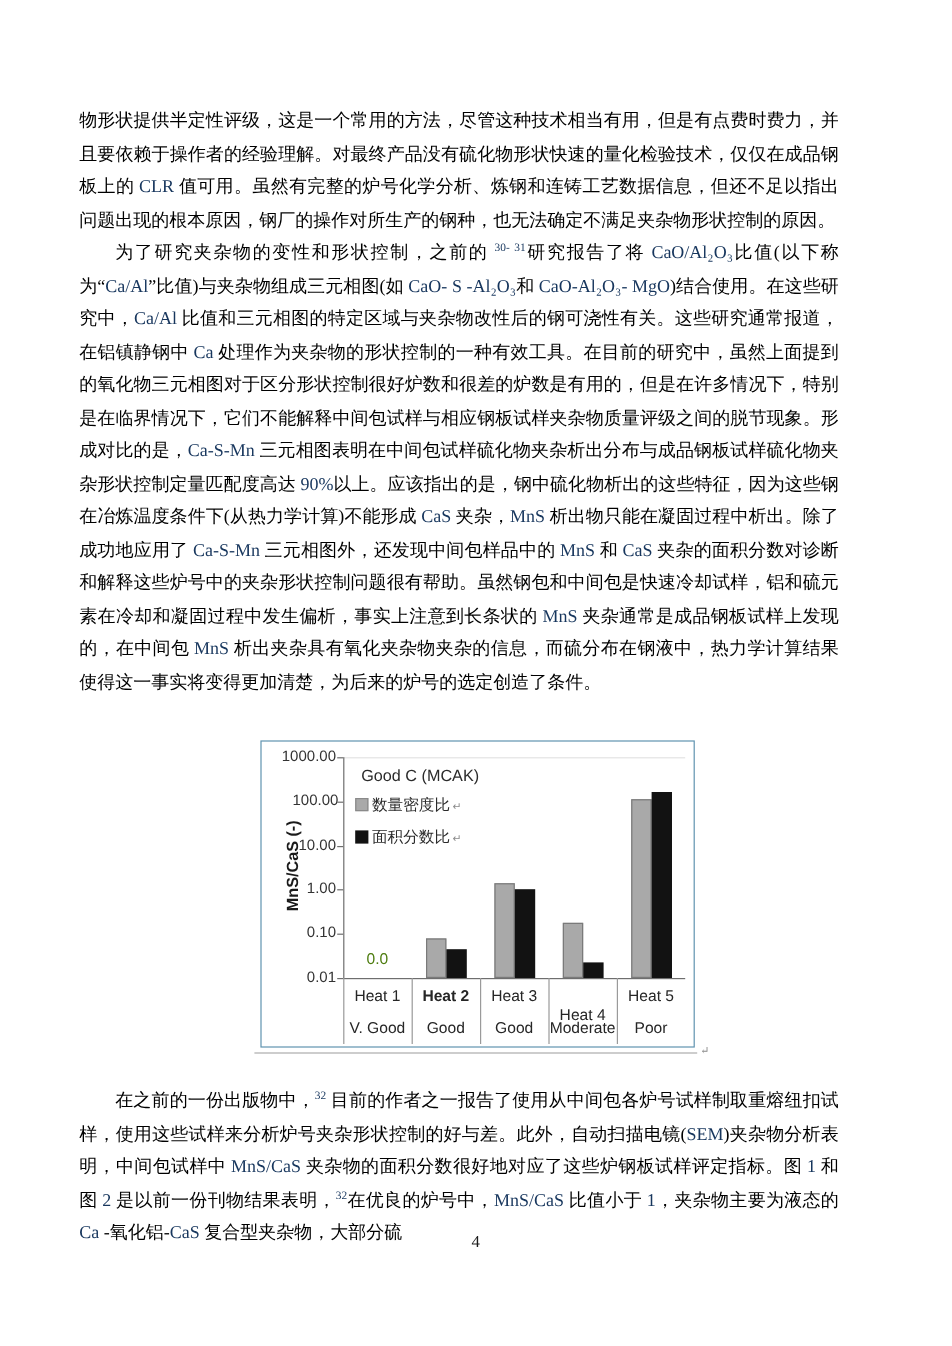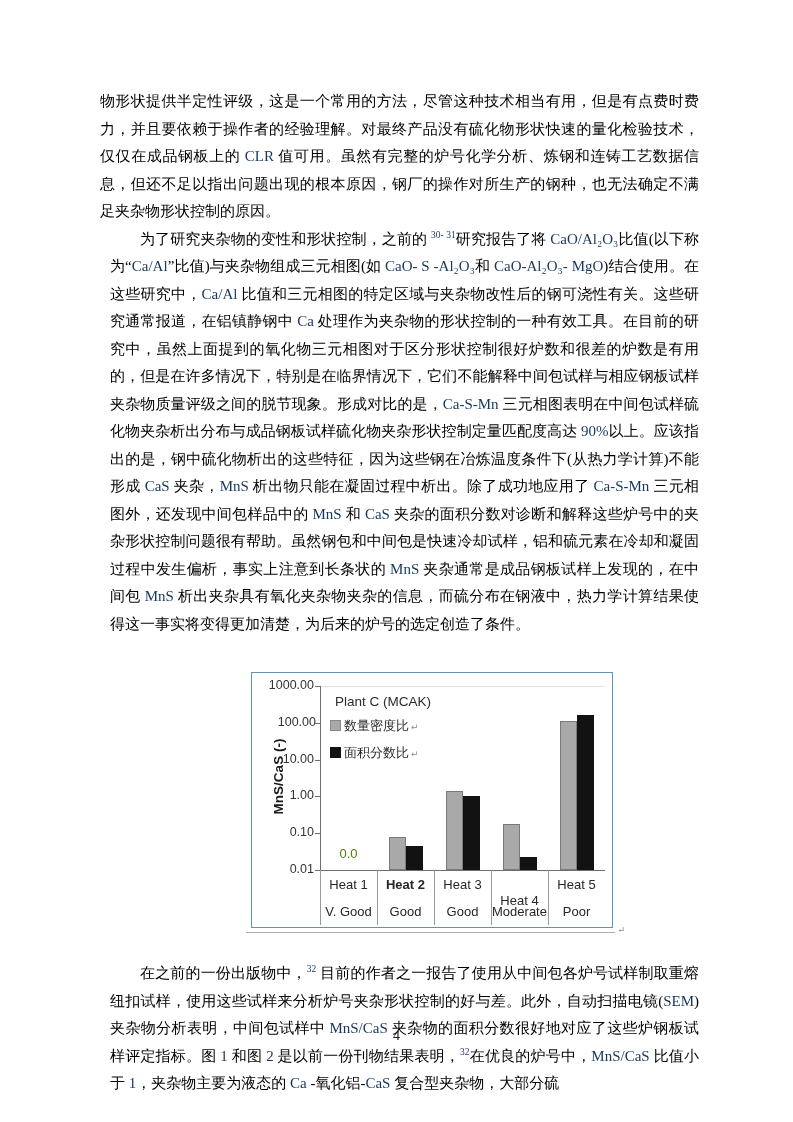--- a/index.html
+++ b/index.html
@@ -6,30 +6,30 @@
   .page{
     position:relative;
     width:793px;height:1122px;
     background:#ffffff;
     font-family:"Liberation Serif","DejaVu Serif",serif;
     color:#000;
     overflow:hidden;
   }
   .content{
     position:absolute;left:0;top:0;width:764px;
-    padding:88px 65px 0 100px;box-sizing:border-box;
+    padding:88px 65px 0 66px;box-sizing:border-box;
   }
   p.body-par{
     margin:0;
     font-size:15px;
     line-height:27.5px;
     text-align:justify;
     text-justify:inter-ideograph;
   }
-  p.indent{text-indent:2em;margin-left:10px;}
+  p.indent{text-indent:2em;}
   .seg-en{color:#17365D;}
   sup{color:#17365D;font-size:9.5px;line-height:0;vertical-align:super;}
   
   .figure-wrap{margin:34px 5px 0 151px;width:362px;}
   .chart-box{
     position:relative;width:360px;height:254px;
     border:1px solid #5f93b0;background:#fff;
     font-family:"Liberation Sans","DejaVu Sans",sans-serif;
     color:#333;
   }
@@ -106,21 +106,21 @@
           <div class="vsep" style="left: 239px; top: 197px; height: 55px; border-left: 1px solid rgb(154, 154, 154);"></div>
           <div class="cat" style="left: 239px; top: 220px; width: 57px;">Heat 4</div>
           <div class="cat" style="left: 239px; top: 231px; width: 57px;">Moderate</div>
           <div class="bar" style="left: 250.5px; top: 151px; width: 17px; height: 46px; background: rgb(169, 169, 169); border: 1px solid rgb(122, 122, 122);"></div>
           <div class="bar" style="left: 267.5px; top: 184px; width: 17px; height: 13px; background: rgb(18, 18, 18); border: none;"></div>
           <div class="vsep" style="left: 296px; top: 197px; height: 55px; border-left: 1px solid rgb(154, 154, 154);"></div>
           <div class="cat" style="left: 296px; top: 204px; width: 57px;">Heat 5</div>
           <div class="cat" style="left: 296px; top: 231px; width: 57px;">Poor</div>
           <div class="bar" style="left: 307.5px; top: 48px; width: 17px; height: 149px; background: rgb(169, 169, 169); border: 1px solid rgb(122, 122, 122);"></div>
           <div class="bar" style="left: 324.5px; top: 42px; width: 17px; height: 155px; background: rgb(18, 18, 18); border: none;"></div>
-          <div class="ctitle" style="left: 83px; top: 21px;">Plant C (MCAK)</div>
+          <div class="ctitle" style="left: 83px; top: 21px;">Good C (MCAK)</div>
           <div class="lswatch" style="left: 78px; top: 47px; width: 11px; height: 11px; background: rgb(169, 169, 169); border: 1px solid rgb(138, 138, 138);"></div>
           <div class="llabel" style="left: 92px; top: 44px;">数量密度比<span class="retmark">↵</span></div>
           <div class="lswatch" style="left: 78px; top: 74px; width: 11px; height: 11px; background: rgb(18, 18, 18); border: none;"></div>
           <div class="llabel" style="left: 92px; top: 71px;">面积分数比<span class="retmark">↵</span></div>
           <div class="ylab" style="left: -44px; top: 96px;">MnS/CaS (-)</div>
         </div>
       <div class="figure-underline">
           <span class="retmark">↵</span>
         </div>
     </div>

